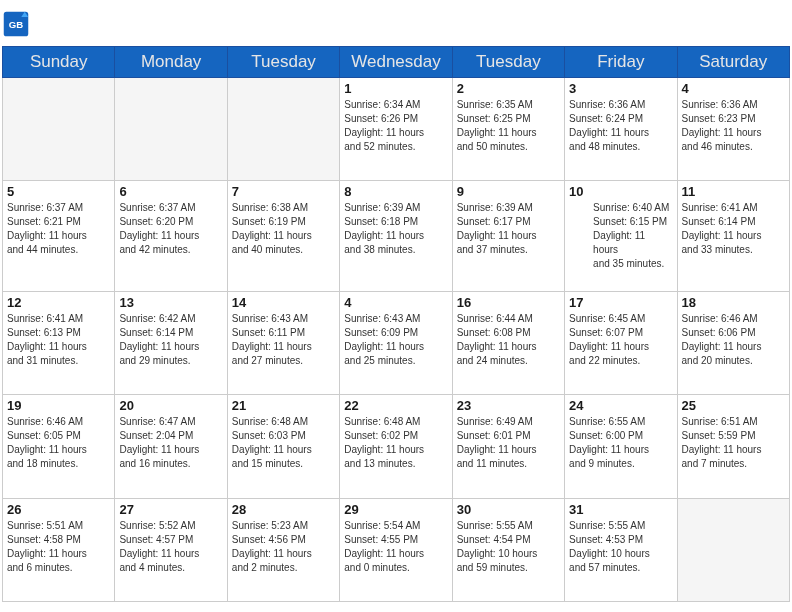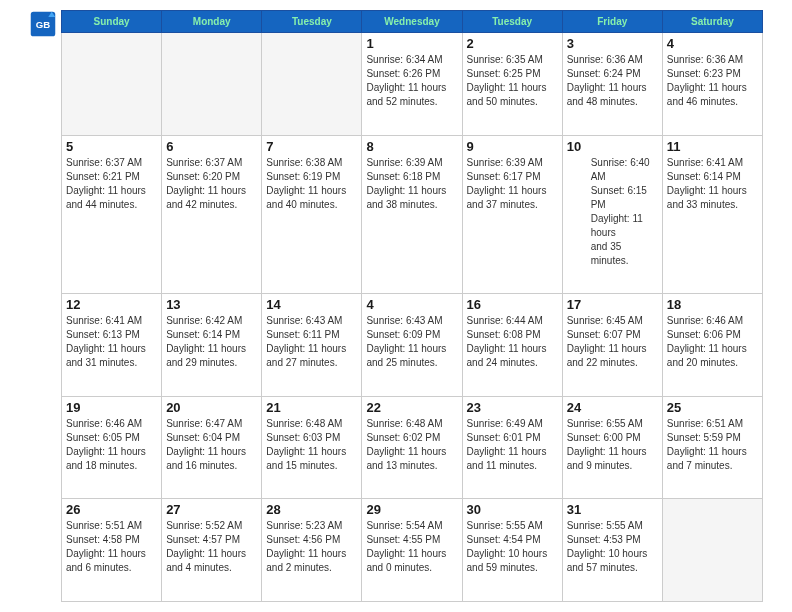--- a/index.html
+++ b/index.html
@@ -6,23 +6,23 @@
     body {
       font-family: Arial, sans-serif;
       background: #fff;
       width: 792px;
       height: 612px;
       overflow: hidden;
     }
     .page {
       width: 792px;
       height: 612px;
-      padding: 10px 29px;
+      padding: 10px 2px;
       display: flex;
-      flex-direction: row;
+      flex-direction: column;
       justify-content: space-between;
     }
     .header {
       display: flex;
       justify-content: space-between;
       align-items: flex-start;
       margin-bottom: 8px;
     }
     .logo {
       display: flex;
@@ -47,25 +47,25 @@
     }
     .calendar {
       flex: 1;
       border: 1px solid #ccc;
       border-collapse: collapse;
       width: 100%;
       table-layout: fixed;
     }
     .calendar th {
       background: #1565c0;
-      color: #86efac;
+      color: #e5e5e5;
       text-align: center;
       padding: 5px 3px;
-      font-size: 10px;
-      font-weight: bold;
+      font-size: 17px;
+      font-weight: normal;
       border: 1px solid #1a4fa0;
     }
     .calendar td {
       border: 1px solid #ccc;
       vertical-align: top;
       padding: 3px 4px;
       font-size: 9.5px;
       color: #333;
       background: #fff;
       height: 88px;
@@ -267,21 +267,21 @@
           <td>
             <span class="day-num">19</span>
             <div class="day-info" style="white-space: pre-line;">Sunrise: 6:46 AM
 Sunset: 6:05 PM
 Daylight: 11 hours
 and 18 minutes.</div>
           </td>
           <td>
             <span class="day-num">20</span>
             <div class="day-info" style="white-space: pre-line;">Sunrise: 6:47 AM
-Sunset: 6:04 PM
+Sunset: 2:04 PM
 Daylight: 11 hours
 and 16 minutes.</div>
           </td>
           <td>
             <span class="day-num">21</span>
             <div class="day-info" style="white-space: pre-line;">Sunrise: 6:48 AM
 Sunset: 6:03 PM
 Daylight: 11 hours
 and 15 minutes.</div>
           </td>

